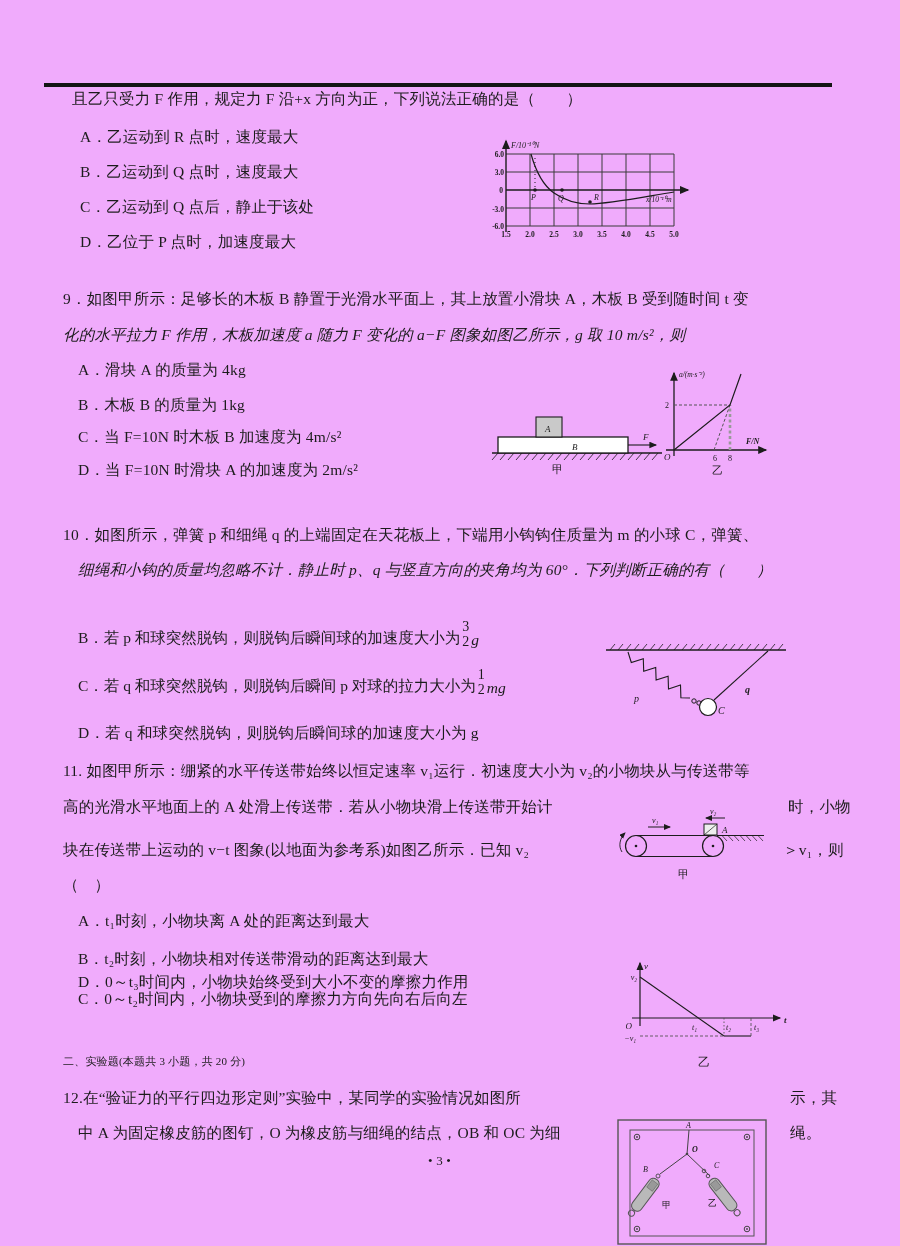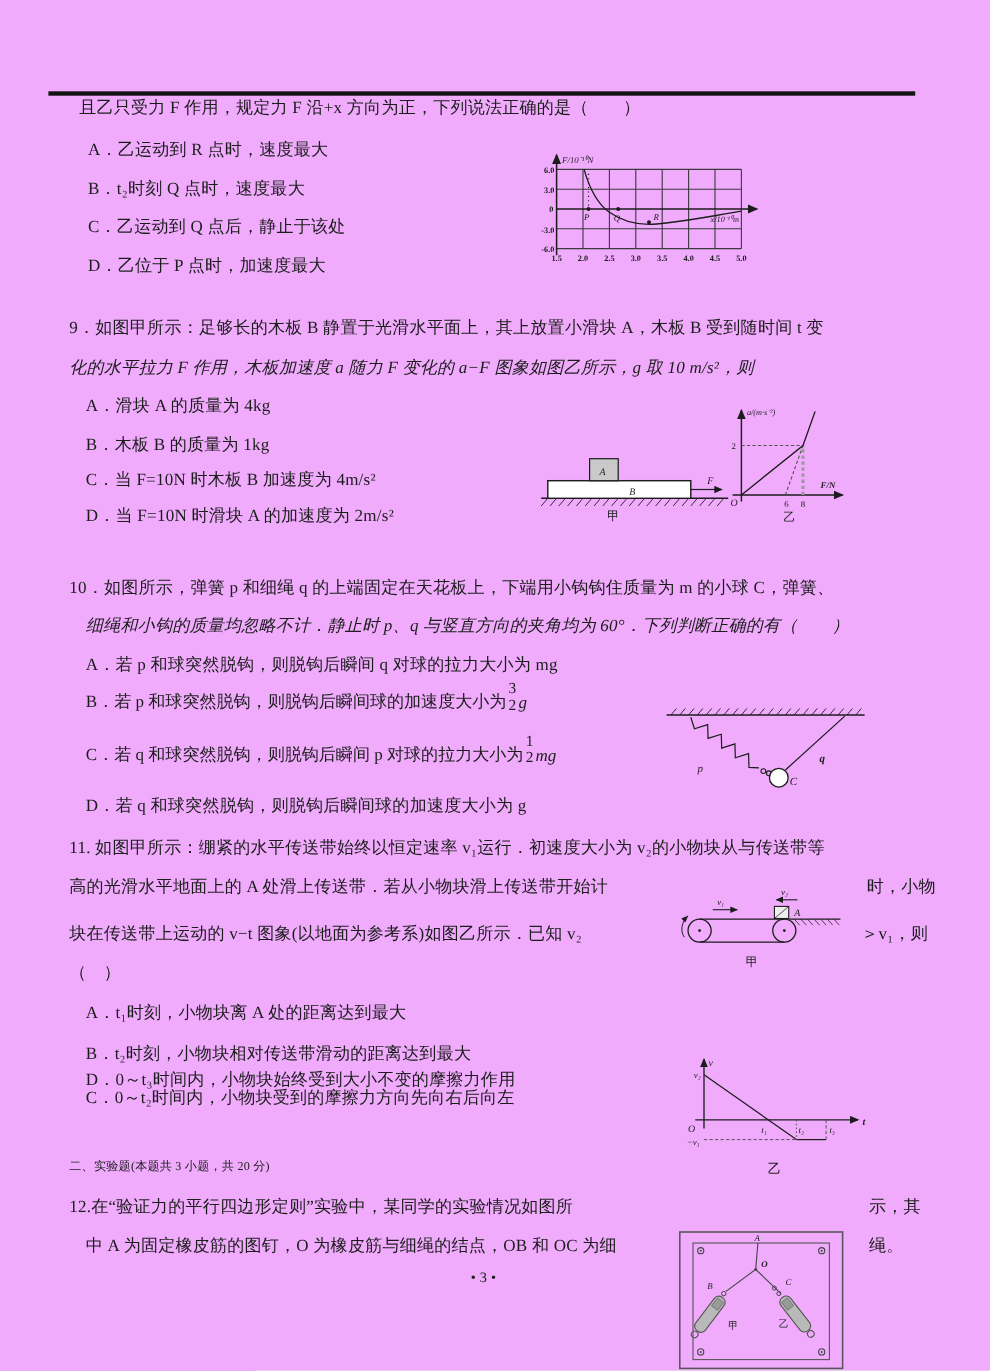--- a/index.html
+++ b/index.html
@@ -26,21 +26,21 @@
       <marker id="ah" markerWidth="8" markerHeight="8" refX="6" refY="3" orient="auto">
         <path d="M0,0 L7,3 L0,6 Z" fill="#1c1c1c"></path>
       </marker>
     </defs>
   </svg>
 
   <div class="rule" style="left:44px;top:83px;width:788px;height:4px;"></div>
 
   <div class="ln" style="left:72px;top:90px;">且乙只受力 F 作用，规定力 F 沿+x 方向为正，下列说法正确的是（　　）</div>
   <div class="ln" style="left:80px;top:128px;">A．乙运动到 R 点时，速度最大</div>
-  <div class="ln" style="left:80px;top:163px;">B．t₂时刻 Q 点时，速度最大</div>
+  <div class="ln" style="left:80px;top:163px;">B．乙运动到 Q 点时，速度最大</div>
   <div class="ln" style="left:80px;top:198px;">C．乙运动到 Q 点后，静止于该处</div>
   <div class="ln" style="left:80px;top:233px;">D．乙位于 P 点时，加速度最大</div>
 
   <svg style="left:486px;top:136px;" width="210" height="104" viewBox="0 0 210 104">
 
     <g stroke="#3a3a3a" stroke-width="1">
       <line x1="20" y1="18" x2="188" y2="18"></line>
       <line x1="20" y1="36" x2="188" y2="36"></line>
       <line x1="20" y1="72" x2="188" y2="72"></line>
       <line x1="20" y1="90" x2="188" y2="90"></line>
@@ -141,21 +141,20 @@
     <text x="72" y="95" font-size="8">8</text>
     <line x1="18" y1="39" x2="74" y2="39" stroke="#555" stroke-width="1" stroke-dasharray="3,2"></line>
     <line x1="74" y1="84" x2="74" y2="39" stroke="#999" stroke-width="2.6" stroke-dasharray="3,2.5"></line>
     <line x1="58" y1="84" x2="74" y2="39" stroke="#555" stroke-width="1" stroke-dasharray="3,2"></line>
     <polyline points="18,84 74,39 85,8" fill="none" stroke="#1c1c1c" stroke-width="1.2"></polyline>
     <text x="56" y="108" font-size="11">乙</text>
   </svg>
 
   <div class="ln" style="left:63px;top:526px;">10．如图所示，弹簧 p 和细绳 q 的上端固定在天花板上，下端用小钩钩住质量为 m 的小球 C，弹簧、</div>
   <div class="ln" style="left:78px;top:561px;font-style:italic;">细绳和小钩的质量均忽略不计．静止时 p、q 与竖直方向的夹角均为 60°．下列判断正确的有（　　）</div>
-  <div class="ln" style="left:78px;top:596px;">A．若 p 和球突然脱钩，则脱钩后瞬间 q 对球的拉力大小为 mg</div>
 
   <div class="fracrow" style="left:78px;top:620px;">
     <span>B．若 p 和球突然脱钩，则脱钩后瞬间球的加速度大小为</span>
     <span class="frac">
       <span class="num">3</span>
       <span class="den">2</span>
     </span>
     <span class="ital">g</span>
   </div>
 

